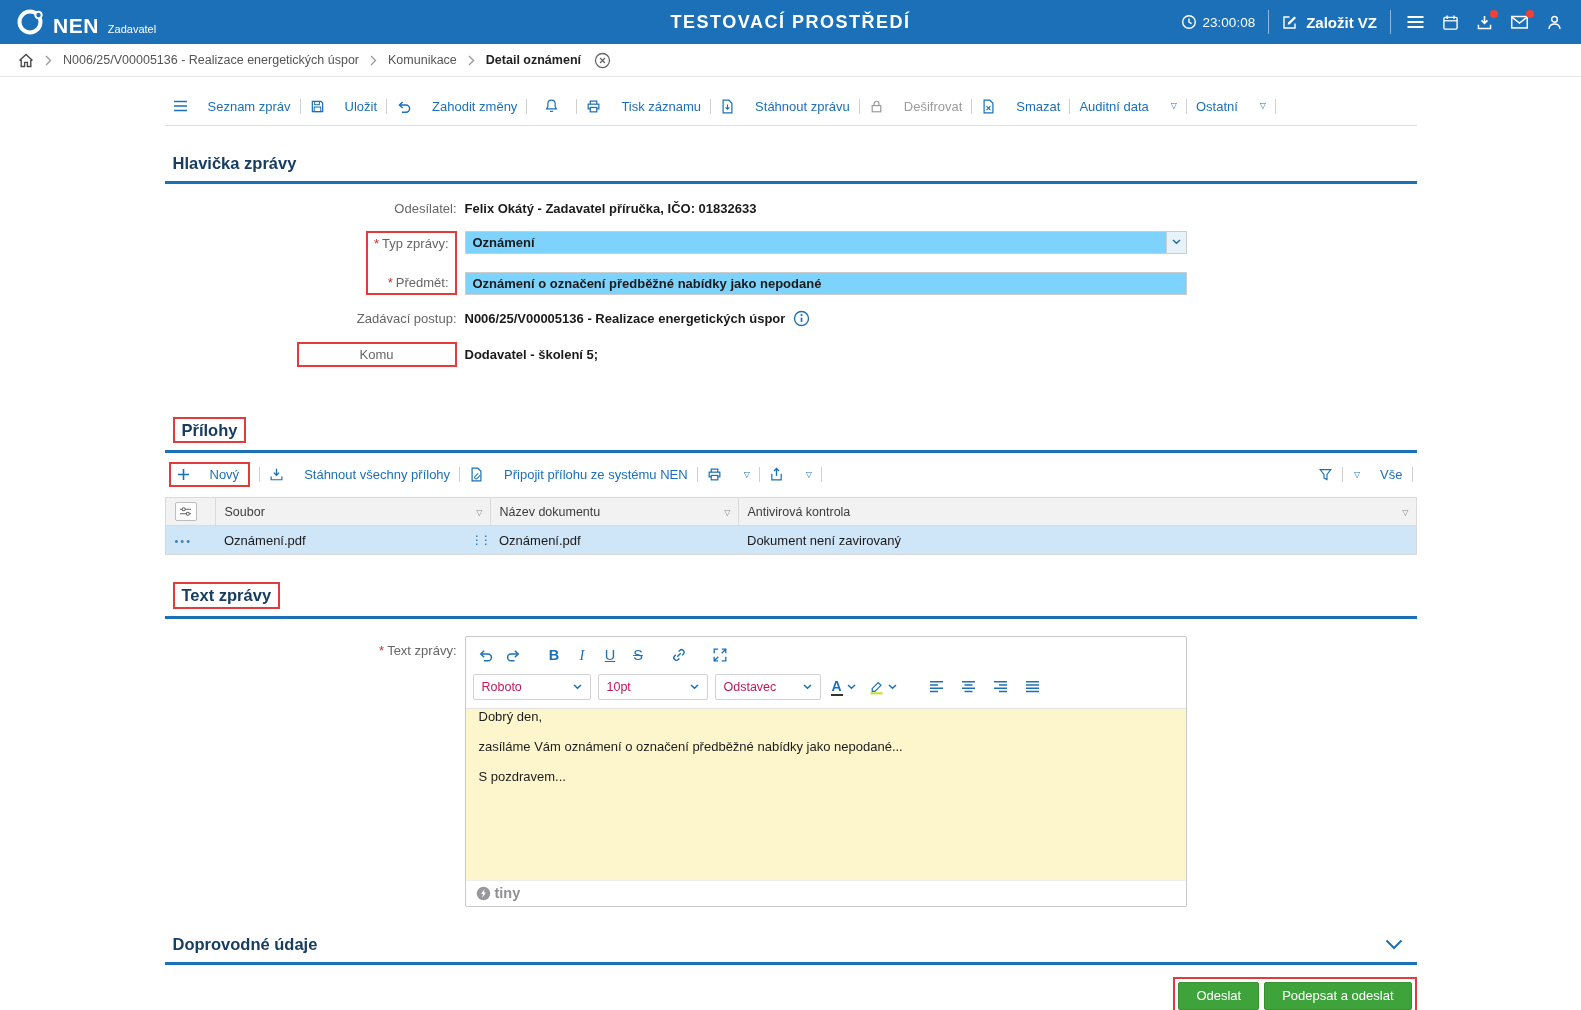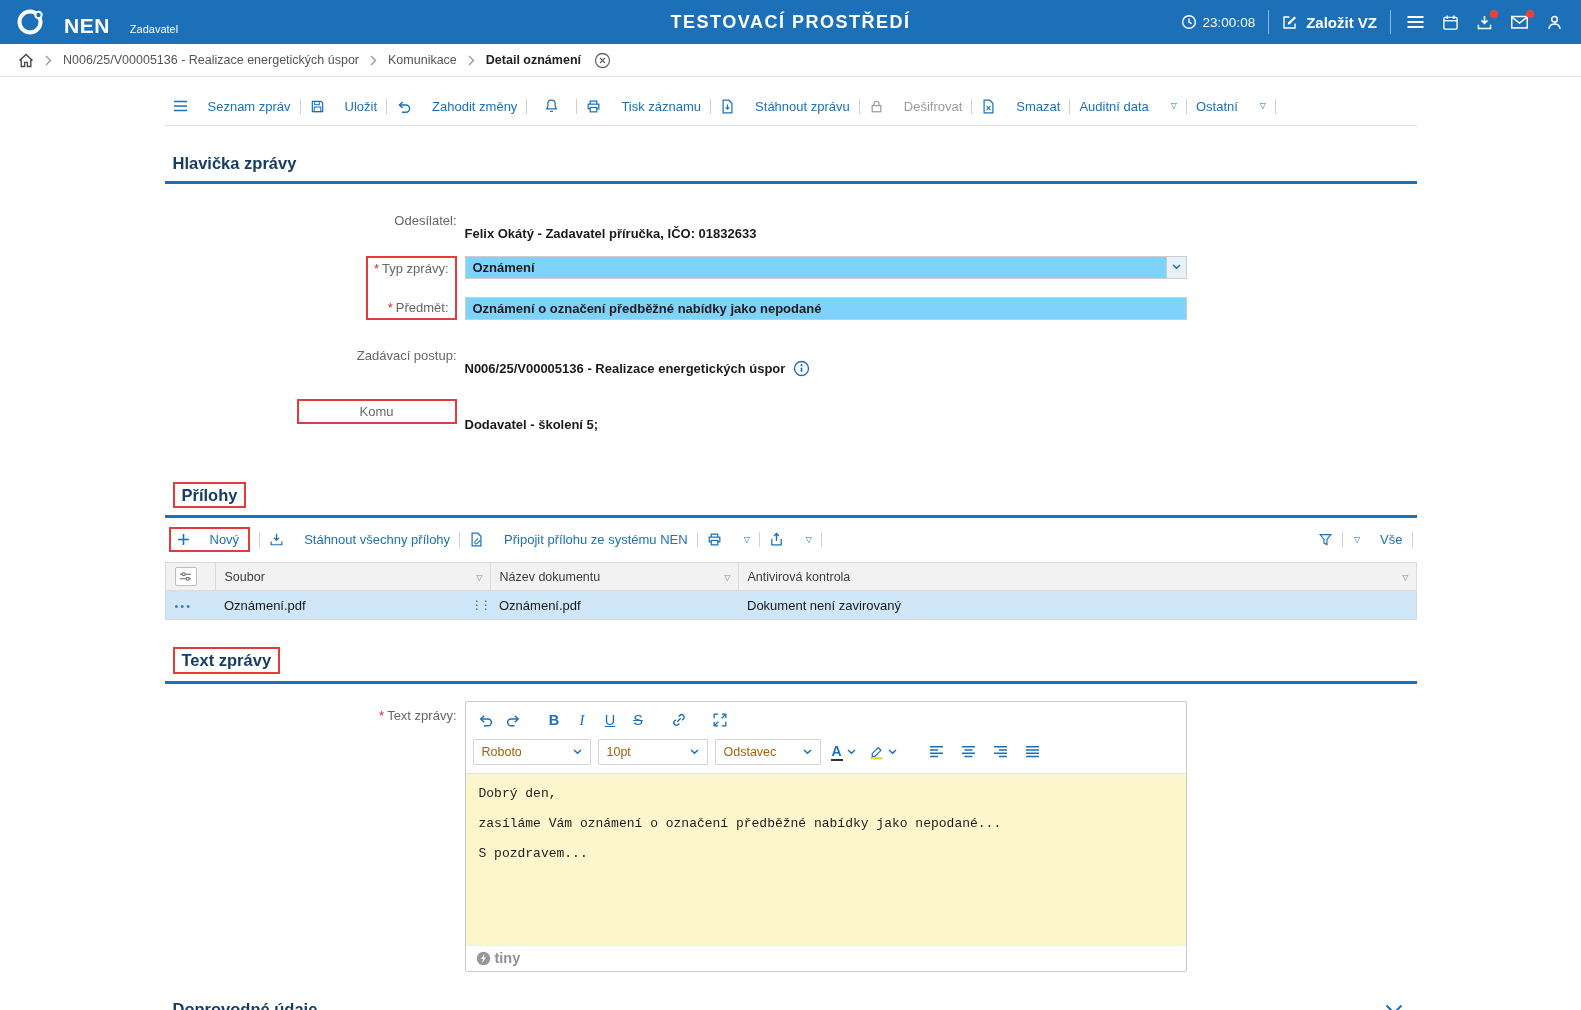--- a/index.html
+++ b/index.html
@@ -10,21 +10,21 @@
     font-family: "Liberation Sans", "DejaVu Sans", sans-serif;
     font-size: 13px;
     color: #333;
     background: #fff;
   }
   button { font-family: inherit; }
   svg { display: block; }
 
   
   .topbar { height: 44px; background: #1b70b8; display: flex; align-items: center; padding: 0 16px; color: #fff; position: relative; }
-  .brand { display: flex; align-items: flex-end; gap: 20px; cursor: pointer; background: none; border: none; color: #fff; }
+  .brand { display: flex; align-items: flex-end; gap: 9px; cursor: pointer; background: none; border: none; color: #fff; }
   .brand-name { font-size: 21px; font-weight: bold; line-height: 1; letter-spacing: .5px; }
   .brand-sub { font-size: 11px; line-height: 1; margin-bottom: 1px; }
   .env-title { position: absolute; left: 50%; transform: translateX(-50%); font-size: 18px; font-weight: bold; letter-spacing: 1.5px; white-space: nowrap; }
   .topbar-right { margin-left: auto; display: flex; align-items: center; gap: 13px; }
   .tb-sep { width: 1px; height: 24px; background: rgba(255,255,255,.5); }
   .top-icon { position: relative; background: none; border: none; color: #fff; padding: 2px; cursor: pointer; display: flex; align-items: center; }
   .top-badge { position: absolute; top: -2px; right: -3px; width: 8px; height: 8px; border-radius: 50%; background: #ef4136; }
   .clock-wrap { display: flex; align-items: center; gap: 6px; font-size: 13.5px; }
   .newvz { display: flex; align-items: center; gap: 8px; background: none; border: none; color: #fff; font-size: 15px; font-weight: bold; cursor: pointer; }
 
@@ -47,21 +47,21 @@
   .sec-title { font-size: 16.5px; font-weight: bold; color: #173d63; line-height: 1.25; }
   .red-box { border: 2px solid #e23b3b; }
   .title-red { display: inline-block; padding: 1px 7px; }
 
   
   .form { padding: 17px 0 24px; }
   .f-row { display: flex; align-items: center; margin-bottom: 15px; }
   .label-col { width: 300px; padding-right: 8px; display: flex; justify-content: flex-end; align-items: center; }
   .f-label { color: #666; text-align: right; white-space: nowrap; }
   .req { color: #d62828; margin-right: 3px; }
-  .f-value { font-weight: bold; color: #1a1a1a; display: flex; align-items: center; margin-top: 25px; }
+  .f-value { font-weight: bold; color: #1a1a1a; display: flex; align-items: center; }
   .double { align-items: stretch; }
   .double .label-col { align-items: stretch; }
   .label-stack { height: 64px; display: flex; flex-direction: column; justify-content: space-between; padding: 3px 6px; align-items: flex-end; }
   .lbl-line { color: #666; white-space: nowrap; }
   .value-stack { display: flex; flex-direction: column; gap: 18px; }
   .field { width: 722px; height: 23px; background: #7dd3fc; border: 1px solid #cdcdcd; display: flex; align-items: center; padding: 0 7px; font-weight: bold; color: #1a1a1a; position: relative; }
   .field.select { padding-right: 26px; cursor: pointer; }
   .arrow-cell { position: absolute; top: 0; right: 0; bottom: 0; width: 20px; background: #e8f2fb; border-left: 1px solid #cdcdcd; display: flex; align-items: center; justify-content: center; }
   .info-btn { background: none; border: none; padding: 0; margin-left: 8px; cursor: pointer; }
   .komu-box { width: 160px; text-align: center; color: #666; padding: 3px 0; }
@@ -85,27 +85,27 @@
   .texteditor-row .label-col { padding-top: 7px; }
   .editor { width: 722px; border: 1px solid #c9c9c9; background: #fff; border-radius: 2px; }
   .ed-row1 { display: flex; align-items: center; gap: 3px; padding: 6px 7px 4px; }
   .ed-row2 { display: flex; align-items: center; gap: 7px; padding: 2px 7px 8px; }
   .ed-btn { min-width: 25px; height: 25px; display: flex; align-items: center; justify-content: center; background: none; border: none; color: #1b70b8; cursor: pointer; font-size: 14.5px; }
   .ed-btn.b { font-weight: bold; }
   .ed-btn.i { font-style: italic; font-family: "Liberation Serif", serif; }
   .ed-btn.u span { text-decoration: underline; }
   .ed-btn.s span { text-decoration: line-through; }
   .ed-gap { width: 10px; }
-  .ed-select { height: 26px; border: 1px solid #d2d2d2; border-radius: 2px; background: #fff; display: flex; align-items: center; justify-content: space-between; padding: 0 8px; color: #a16207; font-size: 12.5px; cursor: pointer; }
+  .ed-select { height: 26px; border: 1px solid #d2d2d2; border-radius: 2px; background: #fff; display: flex; align-items: center; justify-content: space-between; padding: 0 8px; color: #be185d; font-size: 12.5px; cursor: pointer; }
   .ed-select.font { width: 118px; }
   .ed-select.size { width: 110px; }
   .ed-select.block { width: 106px; }
   .color-btn { display: flex; align-items: center; gap: 4px; background: none; border: none; cursor: pointer; padding: 0 3px; height: 25px; }
   .color-a { font-size: 14px; font-weight: bold; color: #1b70b8; border-bottom: 2px solid #333; line-height: 1.15; padding: 0 1px; }
-  .ed-content { background: #fdf6cd; min-height: 172px; padding: 12px 13px; border-top: 1px solid #e2e2e2; cursor: text; font-family: Liberation Mono, monospace; }
+  .ed-content { background: #fdf6cd; min-height: 172px; padding: 0 13px; border-top: 1px solid #e2e2e2; cursor: text; }
   .ed-content p { margin: 0 0 15px; font-size: 13px; color: #1c1c1c; }
   .ed-foot { height: 26px; display: flex; align-items: center; padding: 0 10px; gap: 4px; border-top: 1px solid #eee; }
   .tiny-name { font-size: 14.5px; font-weight: bold; color: #8f9096; }
 
   
   .collapse-chev { background: none; border: none; cursor: pointer; padding: 0 6px; }
   .footer-actions { display: flex; justify-content: flex-end; margin-top: 12px; }
   .actions-wrap { display: flex; gap: 5px; padding: 3px; border: 2px solid #e23b3b; }
   .btn-green { height: 28px; padding: 0 17px; background: #3fa33c; border: 1px solid #37922f; color: #fff; font-size: 13px; cursor: pointer; border-radius: 2px; white-space: nowrap; }
 </style>

